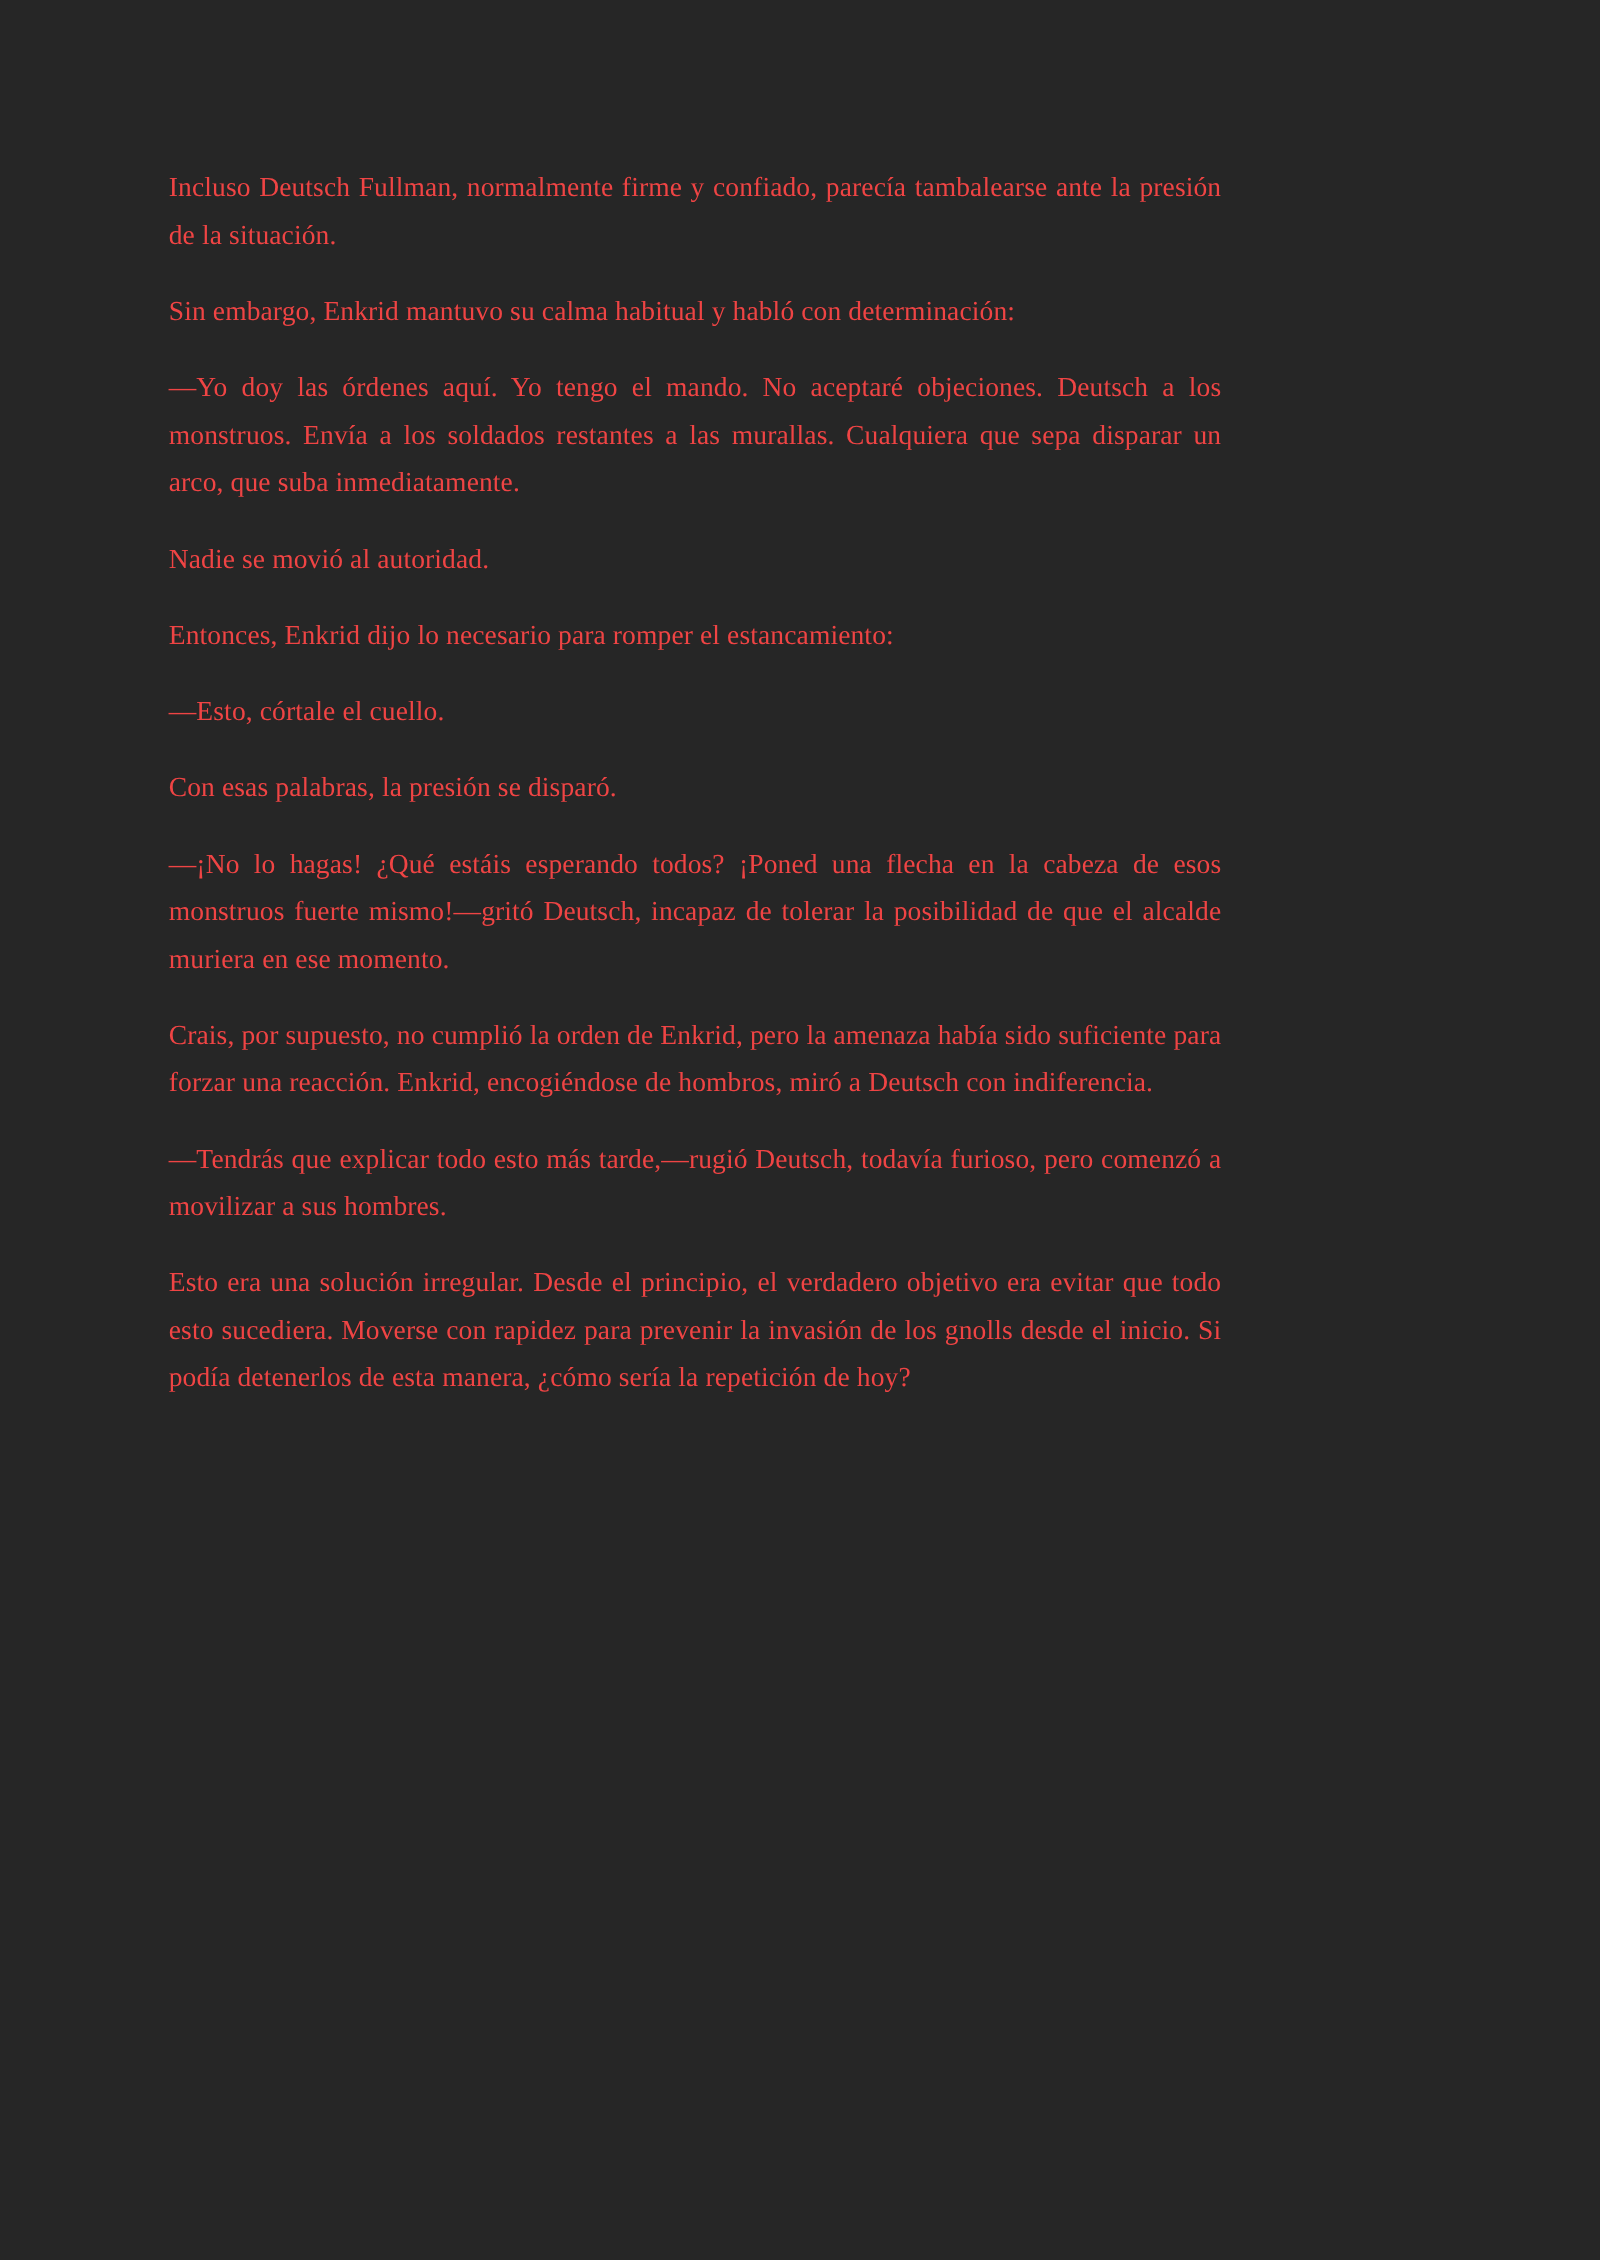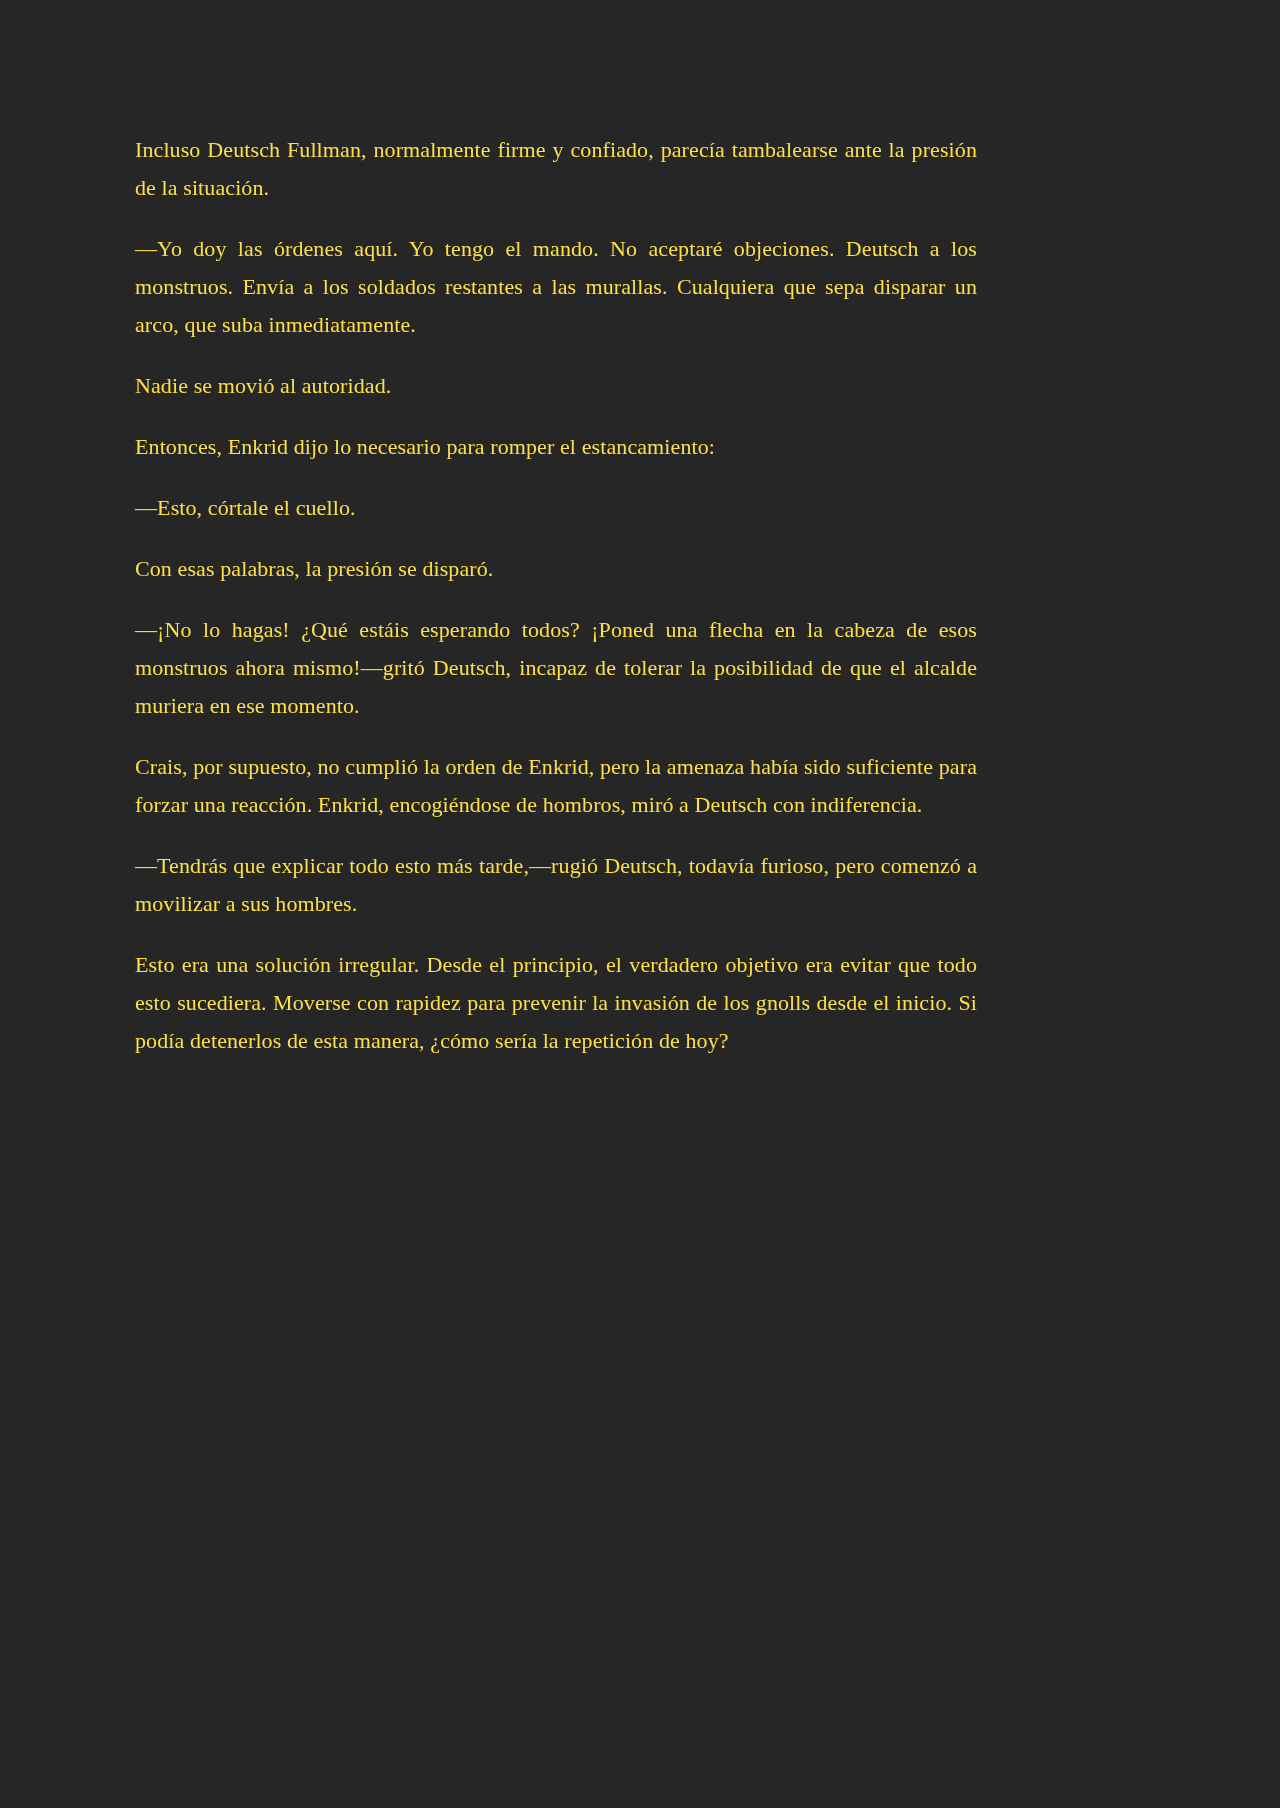--- a/index.html
+++ b/index.html
@@ -11,40 +11,41 @@
     min-height: 1808px;
     font-family: "Liberation Serif", "DejaVu Serif", serif;
   }
   .page {
     width: 1280px;
     min-height: 1808px;
     background: #262626;
     padding: 131px 303px 60px 135px;
   }
   .content {
-    color: #fde047;
+    color: #ef4444;
   }
   .content p {
     font-size: 22px;
     line-height: 38px;
     text-align: justify;
     text-justify: inter-word;
     margin-bottom: 23px;
     letter-spacing: 0.1px;
   }
 </style>
 </head>
 <body>
 
 <div class="page">
   <div class="content">
     <p>Incluso Deutsch Fullman, normalmente firme y confiado, parecía tambalearse ante la presión de la situación.</p>
+    <p>Sin embargo, Enkrid mantuvo su calma habitual y habló con determinación:</p>
     <p>—Yo doy las órdenes aquí. Yo tengo el mando. No aceptaré objeciones. Deutsch a los monstruos. Envía a los soldados restantes a las murallas. Cualquiera que sepa disparar un arco, que suba inmediatamente.</p>
     <p>Nadie se movió al autoridad.</p>
     <p>Entonces, Enkrid dijo lo necesario para romper el estancamiento:</p>
     <p>—Esto, córtale el cuello.</p>
     <p>Con esas palabras, la presión se disparó.</p>
-    <p>—¡No lo hagas! ¿Qué estáis esperando todos? ¡Poned una flecha en la cabeza de esos monstruos ahora mismo!—gritó Deutsch, incapaz de tolerar la posibilidad de que el alcalde muriera en ese momento.</p>
+    <p>—¡No lo hagas! ¿Qué estáis esperando todos? ¡Poned una flecha en la cabeza de esos monstruos fuerte mismo!—gritó Deutsch, incapaz de tolerar la posibilidad de que el alcalde muriera en ese momento.</p>
     <p>Crais, por supuesto, no cumplió la orden de Enkrid, pero la amenaza había sido suficiente para forzar una reacción. Enkrid, encogiéndose de hombros, miró a Deutsch con indiferencia.</p>
     <p>—Tendrás que explicar todo esto más tarde,—rugió Deutsch, todavía furioso, pero comenzó a movilizar a sus hombres.</p>
     <p>Esto era una solución irregular. Desde el principio, el verdadero objetivo era evitar que todo esto sucediera. Moverse con rapidez para prevenir la invasión de los gnolls desde el inicio. Si podía detenerlos de esta manera, ¿cómo sería la repetición de hoy?</p>
   </div>
 </div>
 
 </body></html>

